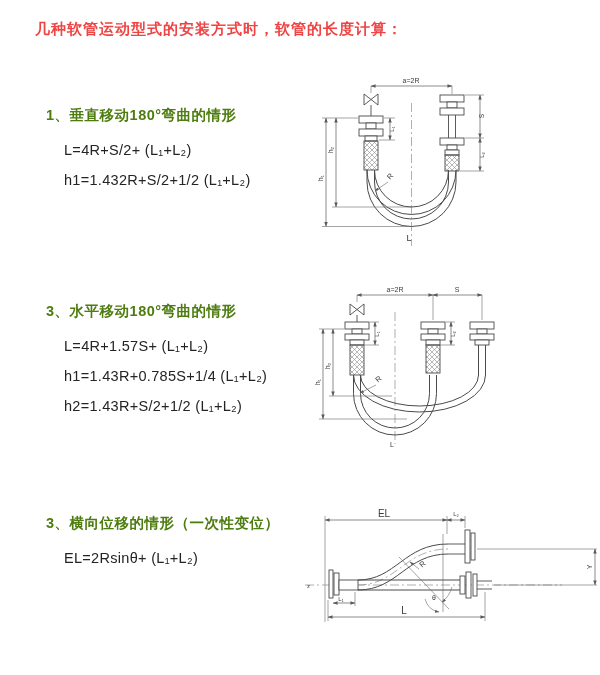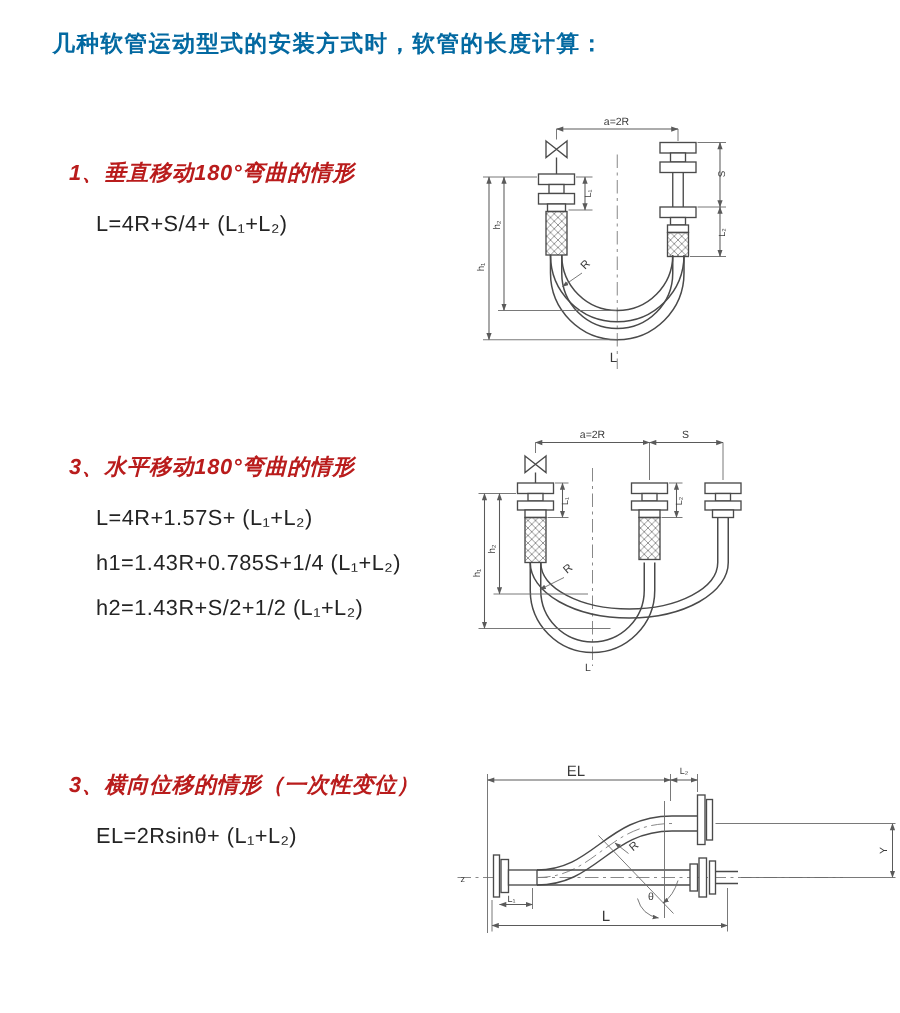--- a/index.html
+++ b/index.html
@@ -1,42 +1,43 @@
 <!DOCTYPE html>
 <html><head>
 <meta charset="utf-8">
 <style>
   html,body{margin:0;padding:0;background:#fff;}
   #page{position:relative;width:600px;height:675px;background:#ffffff;overflow:hidden;
         font-family:"Liberation Sans","DejaVu Sans",sans-serif;color:#222;}
   .title{position:absolute;left:35px;top:20px;font-size:15px;font-weight:bold;
-         letter-spacing:1px;color:#0369a1;}
+         letter-spacing:1px;color:#ef4444;}
   .sec{position:absolute;left:46px;}
-  .sec h3{margin:0 0 10px 0;font-size:14.5px;font-weight:bold;letter-spacing:0.5px;color:#b91c1c;font-style:italic;}
+  .sec h3{margin:0 0 10px 0;font-size:14.5px;font-weight:bold;letter-spacing:0.5px;color:#4d7c0f;}
   .sec .formula{margin:0;padding-left:18px;font-size:14.5px;line-height:30px;
                 letter-spacing:0.3px;color:#242424;white-space:pre;}
   .diag{position:absolute;}
   .diag text{font-family:"Liberation Sans","DejaVu Sans",sans-serif;fill:#3a3a3a;}
   .pt{stroke:#4a4a4a;stroke-width:0.9;fill:#fff;}            
   .hose{stroke:#4a4a4a;stroke-width:1;fill:none;}
   .dim{stroke:#5a5a5a;stroke-width:0.7;fill:none;}
   .thin{stroke:#6a6a6a;stroke-width:0.6;fill:none;}
   .cl{stroke:#7a7a7a;stroke-width:0.6;fill:none;stroke-dasharray:9 3 2 3;} 
   .braid{stroke:#4a4a4a;stroke-width:0.9;}
 </style>
 </head>
 <body>
 
 <div id="page">
 
   <div class="title">几种软管运动型式的安装方式时，软管的长度计算：</div>
 
   <div class="sec" style="top:106px">
     <h3>1、垂直移动180°弯曲的情形</h3>
-    <p class="formula">L=4R+S/4+ (L₁+L₂)</p>
+    <p class="formula">L=4R+S/2+ (L₁+L₂)</p>
+    <p class="formula">h1=1.432R+S/2+1/2 (L₁+L₂)</p>
   </div>
 
   <div class="sec" style="top:302px">
     <h3>3、水平移动180°弯曲的情形</h3>
     <p class="formula">L=4R+1.57S+ (L₁+L₂)</p>
     <p class="formula">h1=1.43R+0.785S+1/4 (L₁+L₂)</p>
     <p class="formula">h2=1.43R+S/2+1/2 (L₁+L₂)</p>
   </div>
 
   <div class="sec" style="top:514px">

